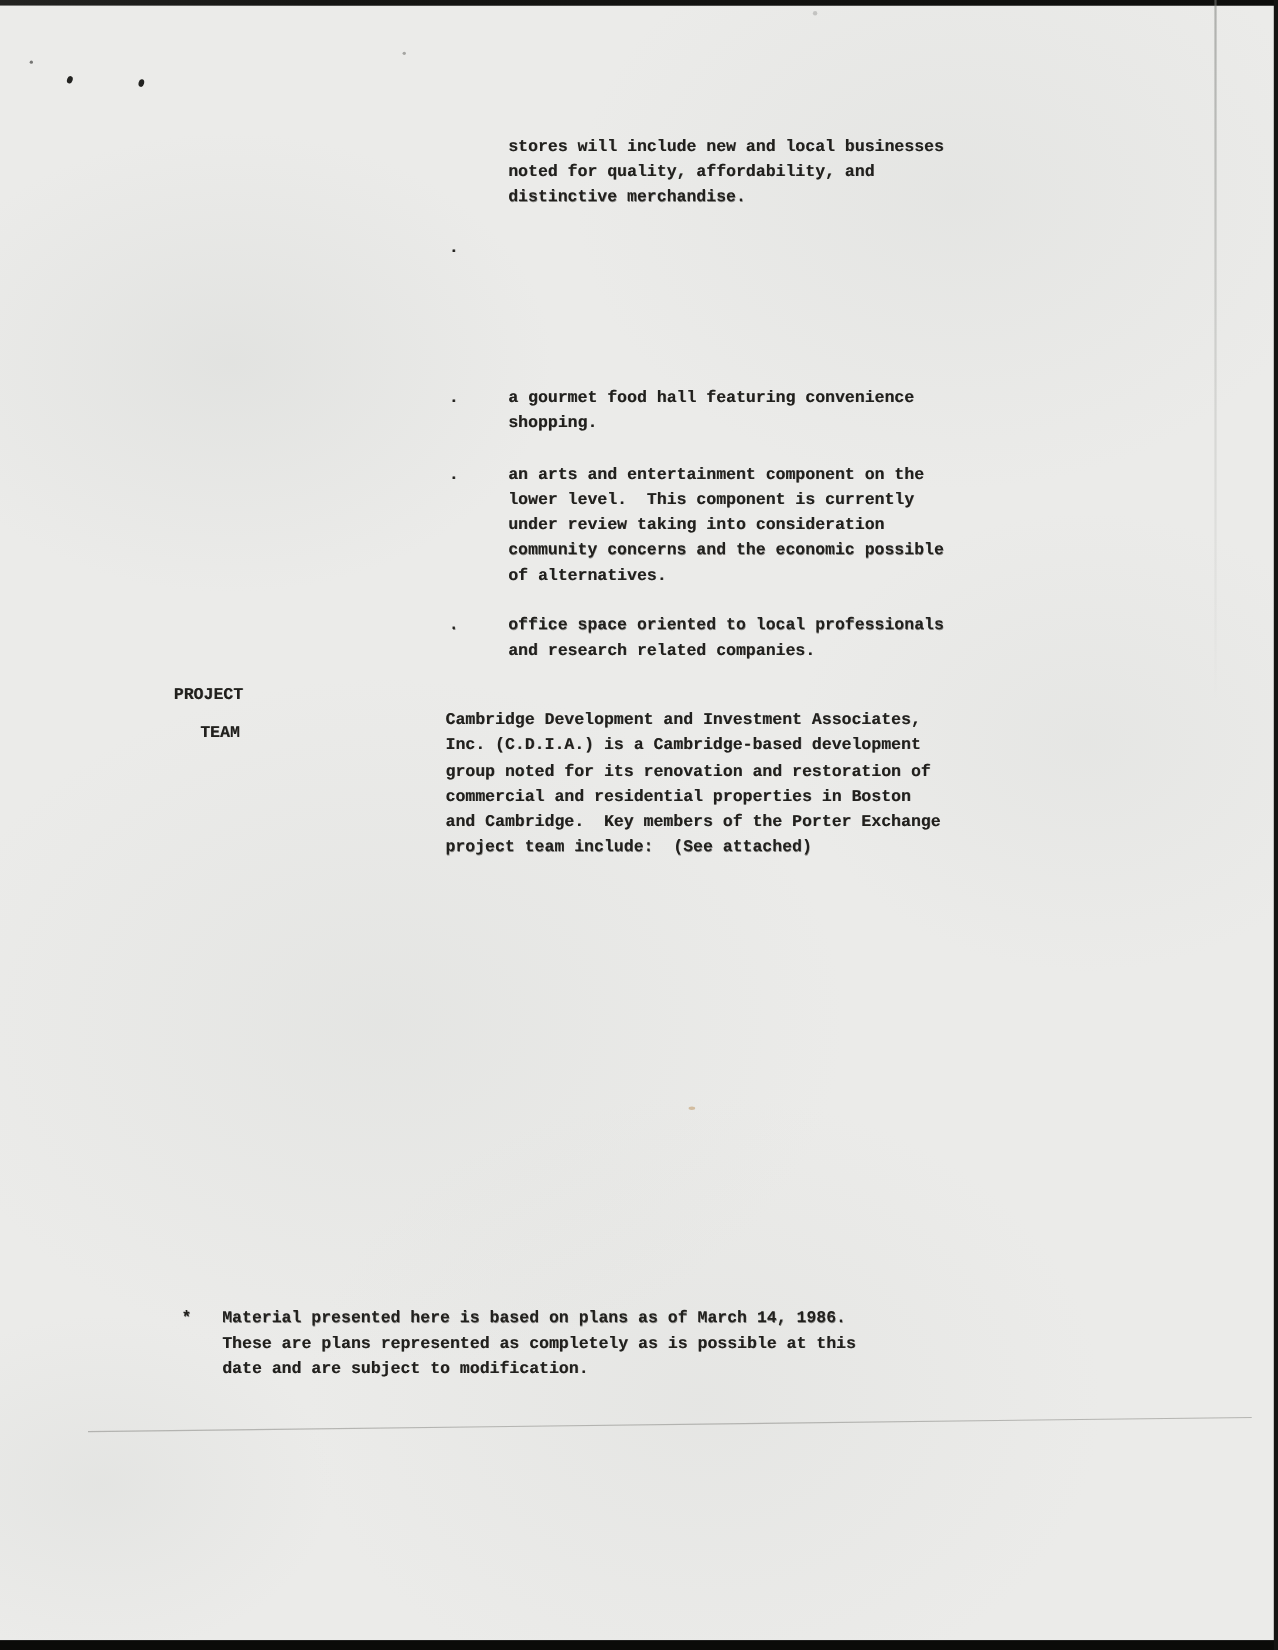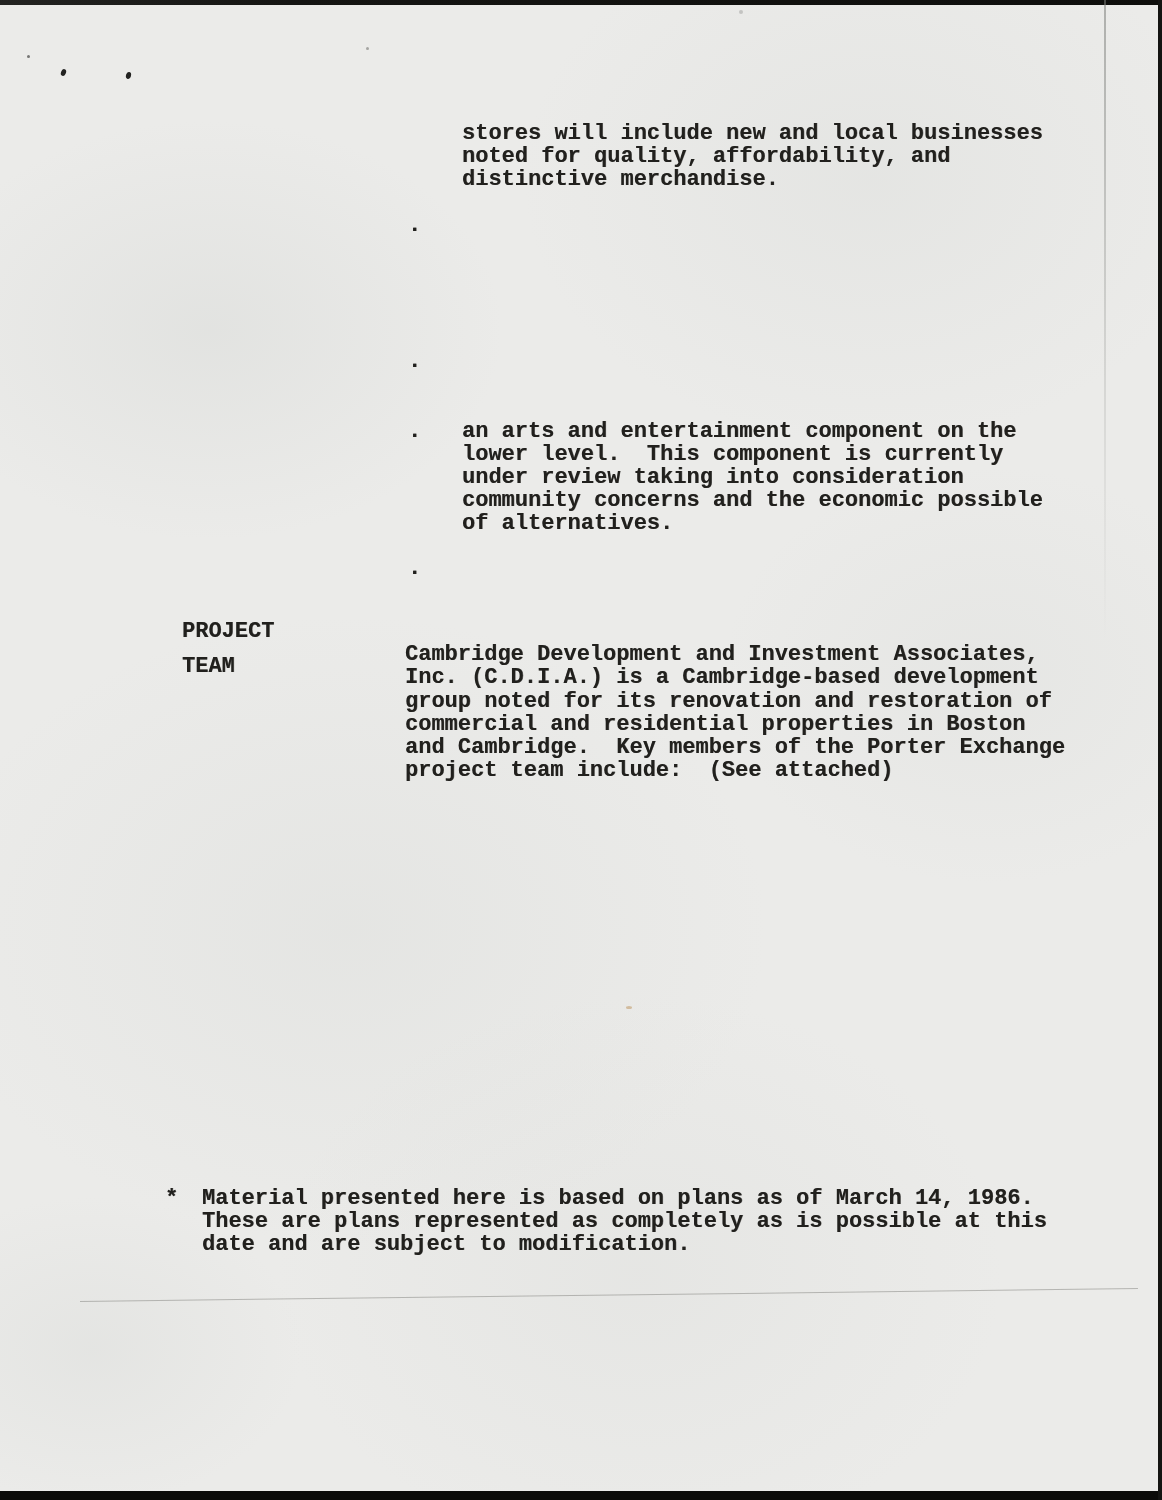--- a/index.html
+++ b/index.html
@@ -20,35 +20,35 @@
       radial-gradient(ellipse 380px 300px at 85% 45%, rgba(205,208,205,0.18), transparent 70%),
       radial-gradient(ellipse 520px 400px at 55% 85%, rgba(207,209,206,0.20), transparent 70%),
       radial-gradient(ellipse 300px 220px at 8% 90%, rgba(203,206,203,0.22), transparent 70%),
       #ebebe9;
   }
   
   .type {
     position: absolute;
     white-space: pre;
     font-weight: bold;
-    font-size: 22px;
+    font-size: 15px;
     line-height: 23px;
     letter-spacing: 0;
     color: #21201d;
     text-shadow: 0.4px 0.3px 0.6px rgba(30,28,25,0.5);
   }
   
   .block-cont   { left: 462px; top: 122px; }
   .marker       { left: 408px; }
   .m0, .b0      { top: 214px; }
   .m1, .b1      { top: 350px; }
   .m2, .b2      { top: 420px; }
   .m3, .b3      { top: 557px; }
   .b0, .b1, .b2, .b3 { left: 462px; }
-  .label-1      { left: 158px; top: 620px; margin-left: 24px; }
+  .label-1      { left: 158px; top: 620px; }
   .label-2      { left: 182px; top: 655px; }
   .block-team   { left: 405px; top: 643px; line-height: 23.3px; }
   .fn-marker    { left: 165px; top: 1187px; }
   .fn-text      { left: 202px; top: 1187px; }
   
   .edge-top {
     position: absolute; left: 0; top: 0; width: 1162px; height: 5px;
     background: linear-gradient(to right, #45454333, #151513 25%, #0e0e0c);
     background-color: #1b1b19;
   }
@@ -100,29 +100,33 @@
   <div class="speck sp5"></div>
   <div class="speck sp6"></div>
 
   <div class="type block-cont">stores will include new and local businesses
 noted for quality, affordability, and
 distinctive merchandise.</div>
 
   <div class="type marker m0">.</div>
 
   <div class="type marker m1">.</div>
+  <div class="type b1">a gourmet food hall featuring convenience
+shopping.</div>
 
   <div class="type marker m2">.</div>
   <div class="type b2">an arts and entertainment component on the
 lower level.  This component is currently
 under review taking into consideration
 community concerns and the economic possible
 of alternatives.</div>
 
   <div class="type marker m3">.</div>
+  <div class="type b3">office space oriented to local professionals
+and research related companies.</div>
 
   <div class="type label-1">PROJECT</div>
   <div class="type label-2">TEAM</div>
 
   <div class="type block-team">Cambridge Development and Investment Associates,
 Inc. (C.D.I.A.) is a Cambridge-based development
 group noted for its renovation and restoration of
 commercial and residential properties in Boston
 and Cambridge.  Key members of the Porter Exchange
 project team include:  (See attached)</div>

